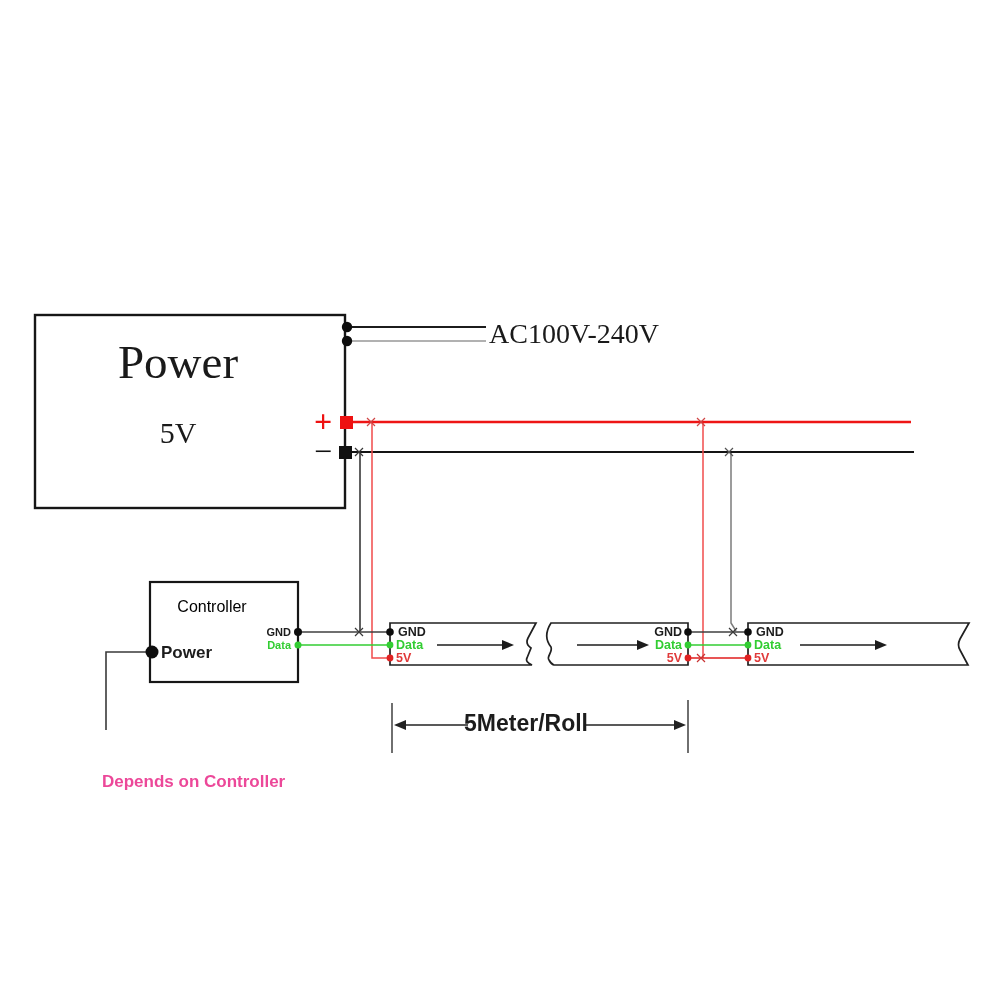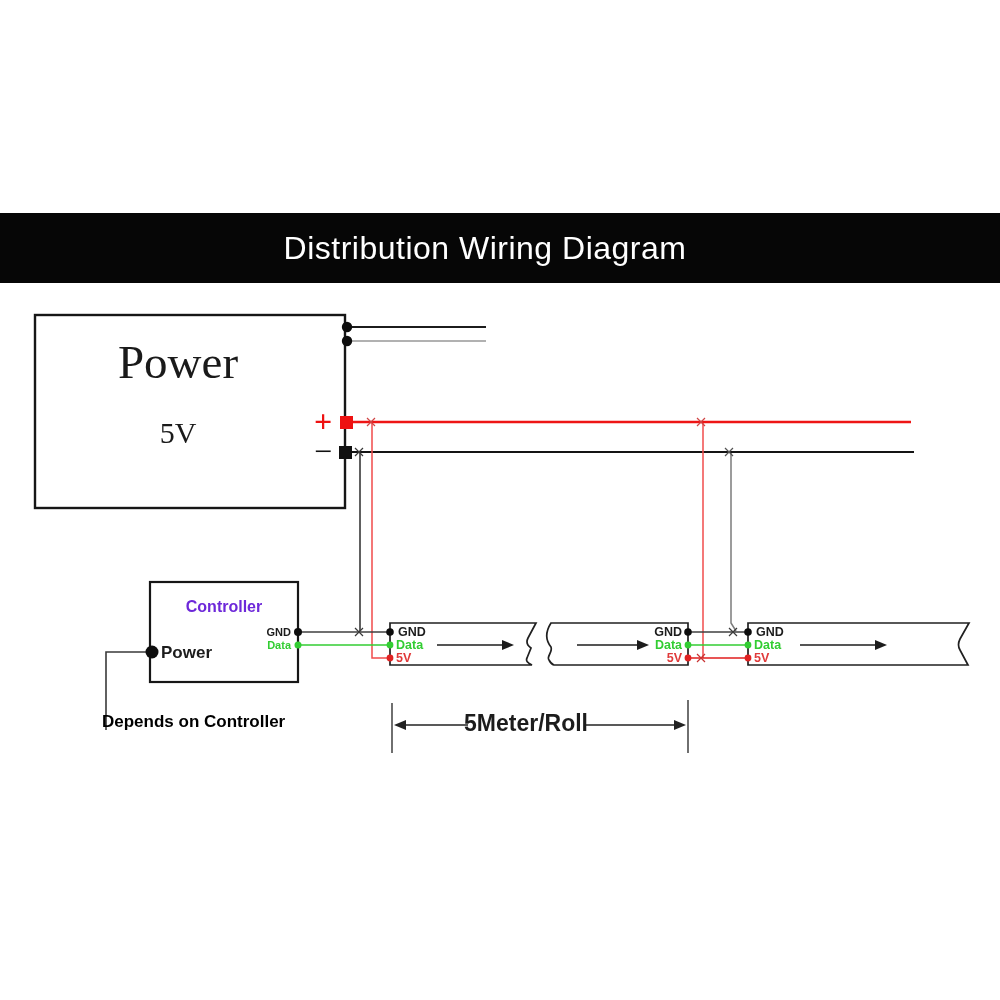--- a/index.html
+++ b/index.html
@@ -24,23 +24,20 @@
   .green{color:#32cd32;}
   .blk{color:#1c1c1c;}
   .pin{font-size:12.5px;font-weight:700;}
   .ctlpin{font-size:11px;font-weight:700;}
 </style>
 </head>
 <body>
 
 <div id="stage">
 
-  <div id="titlebar">
-    <span class="ttl">Distribution Wiring Diagram</span>
-  </div>
 
   <svg class="layer" width="1000" height="1000" viewBox="0 0 1000 1000">
 
     <rect x="35" y="315" width="310" height="193" fill="#ffffff" stroke="#161616" stroke-width="2.4"></rect>
 
     <g>
       <line x1="351" y1="327" x2="486" y2="327" stroke="#1c1c1c" stroke-width="2"></line>
       <line x1="351" y1="341" x2="486" y2="341" stroke="#979797" stroke-width="1.4"></line>
       <circle cx="347" cy="327" r="5.2" fill="#0d0d0d"></circle>
       <circle cx="347" cy="341" r="5.2" fill="#0d0d0d"></circle>
@@ -116,29 +113,30 @@
       <line x1="688" y1="700" x2="688" y2="753" stroke="#333333" stroke-width="1.4"></line>
       <path d="M406,720 L394,725 L406,730 Z" fill="#222222"></path>
       <line x1="404" y1="725" x2="468" y2="725" stroke="#222222" stroke-width="1.5"></line>
       <line x1="585" y1="725" x2="676" y2="725" stroke="#222222" stroke-width="1.5"></line>
       <path d="M674,720 L686,725 L674,730 Z" fill="#222222"></path>
     </g>
   </svg>
 
   <div class="lbl c serif" style="left:178px;top:362px;font-size:47px;color:#1a1a1a;">Power</div>
   <div class="lbl c serif" style="left:178px;top:433px;font-size:30px;color:#1a1a1a;">5V</div>
+  <div class="lbl serif" style="left:489px;top:334px;font-size:28px;color:#1a1a1a;">AC100V-240V</div>
 
   <div class="lbl c serif" style="left:323px;top:421px;font-size:32px;color:#ee1111;font-weight:700;">+</div>
   <div class="lbl c serif" style="left:323px;top:451px;font-size:32px;color:#111111;">−</div>
 
-  <div class="lbl c" style="left:224px;top:607px;font-size:16px;color:#6d28d9;font-weight:bold;">Controller</div>
+  <div class="lbl c" style="left:212px;top:607px;font-size:16px;color:#000000;">Controller</div>
   <div class="lbl r ctlpin blk" style="right:709px;top:632px;">GND</div>
   <div class="lbl r ctlpin green" style="right:709px;top:645px;">Data</div>
   <div class="lbl" style="left:161px;top:652px;font-size:17px;font-weight:600;color:#1c1c1c;">Power</div>
-  <div class="lbl" style="left:102px;top:721px;font-size:17px;font-weight:600;color:#000000;">Depends on Controller</div>
+  <div class="lbl" style="left:102px;top:781px;font-size:17px;font-weight:600;color:#ec4899;">Depends on Controller</div>
 
   <div class="lbl pin blk" style="left:398px;top:632px;">GND</div>
   <div class="lbl pin green" style="left:396px;top:645px;">Data</div>
   <div class="lbl pin red" style="left:396px;top:658px;">5V</div>
 
   <div class="lbl r pin blk" style="right:318px;top:632px;">GND</div>
   <div class="lbl r pin green" style="right:318px;top:645px;">Data</div>
   <div class="lbl r pin red" style="right:318px;top:658px;">5V</div>
 
   <div class="lbl pin blk" style="left:756px;top:632px;">GND</div>

